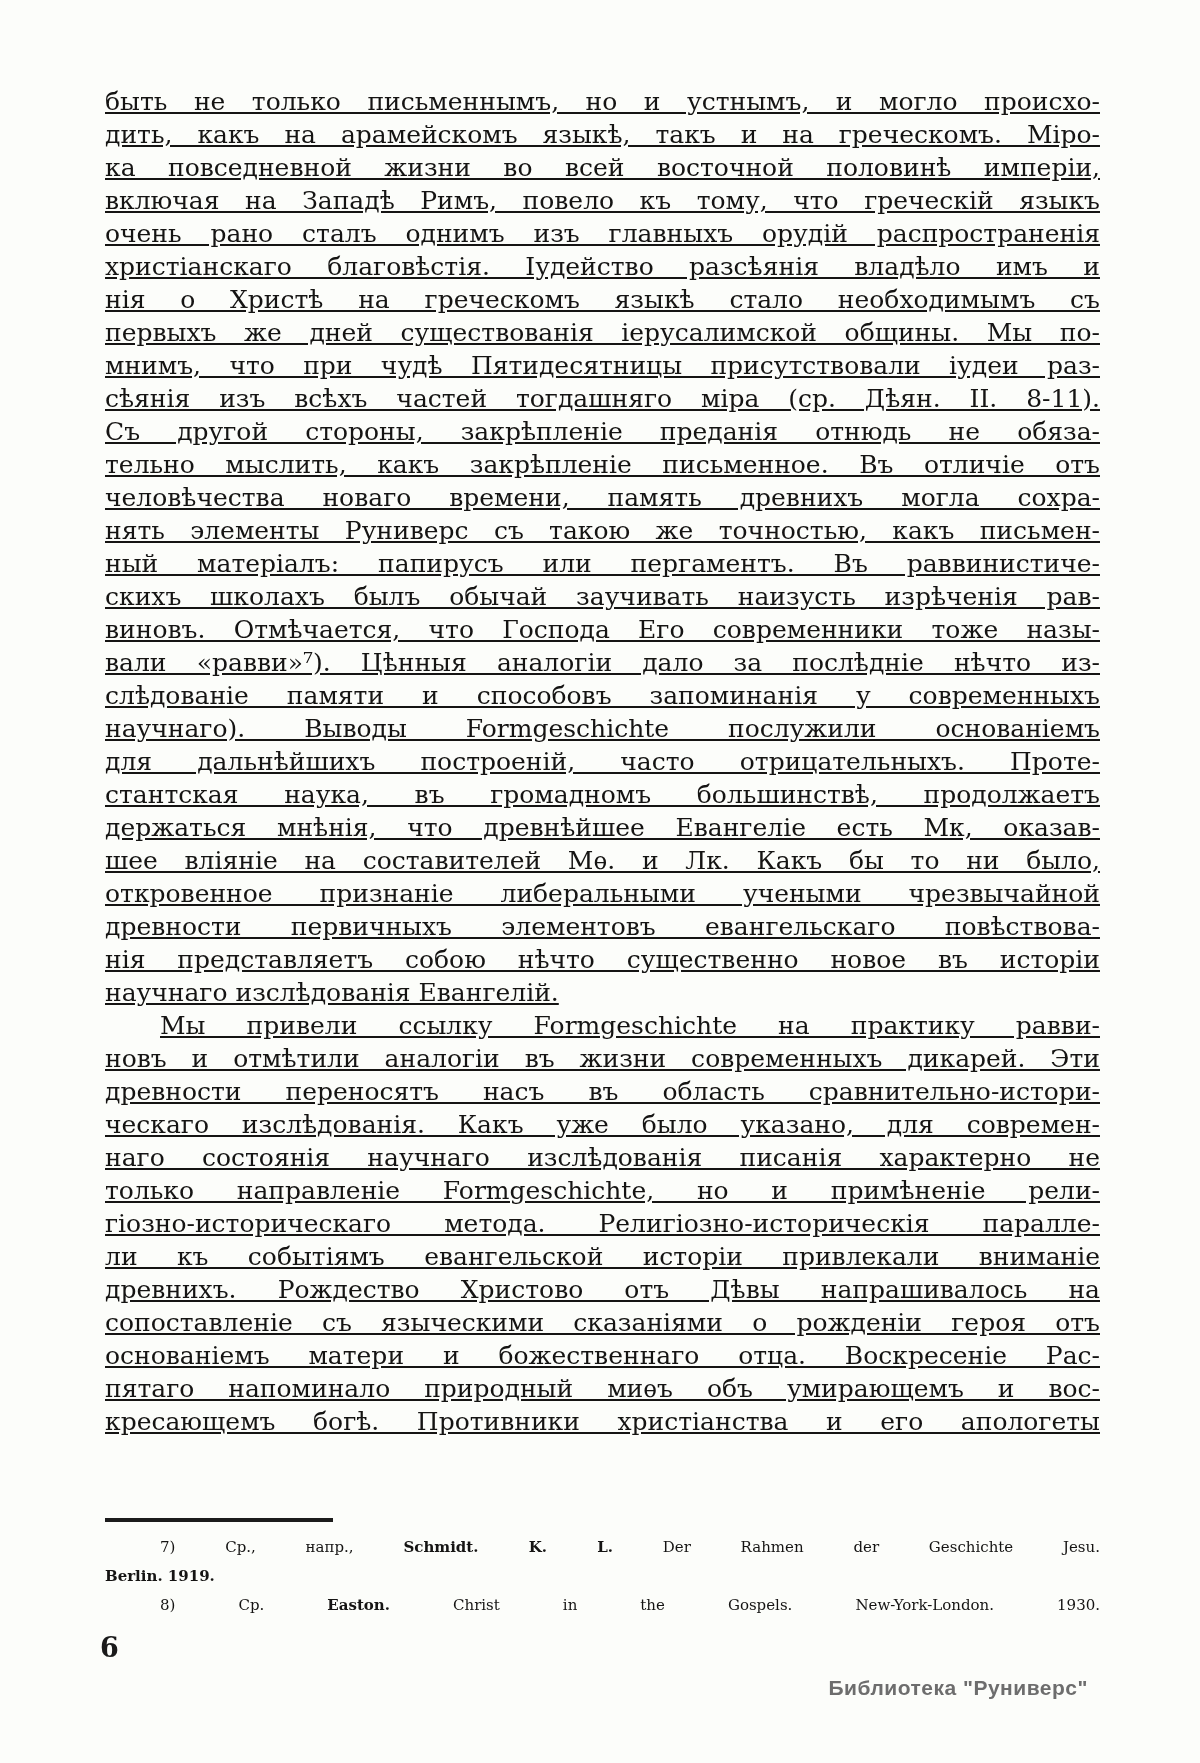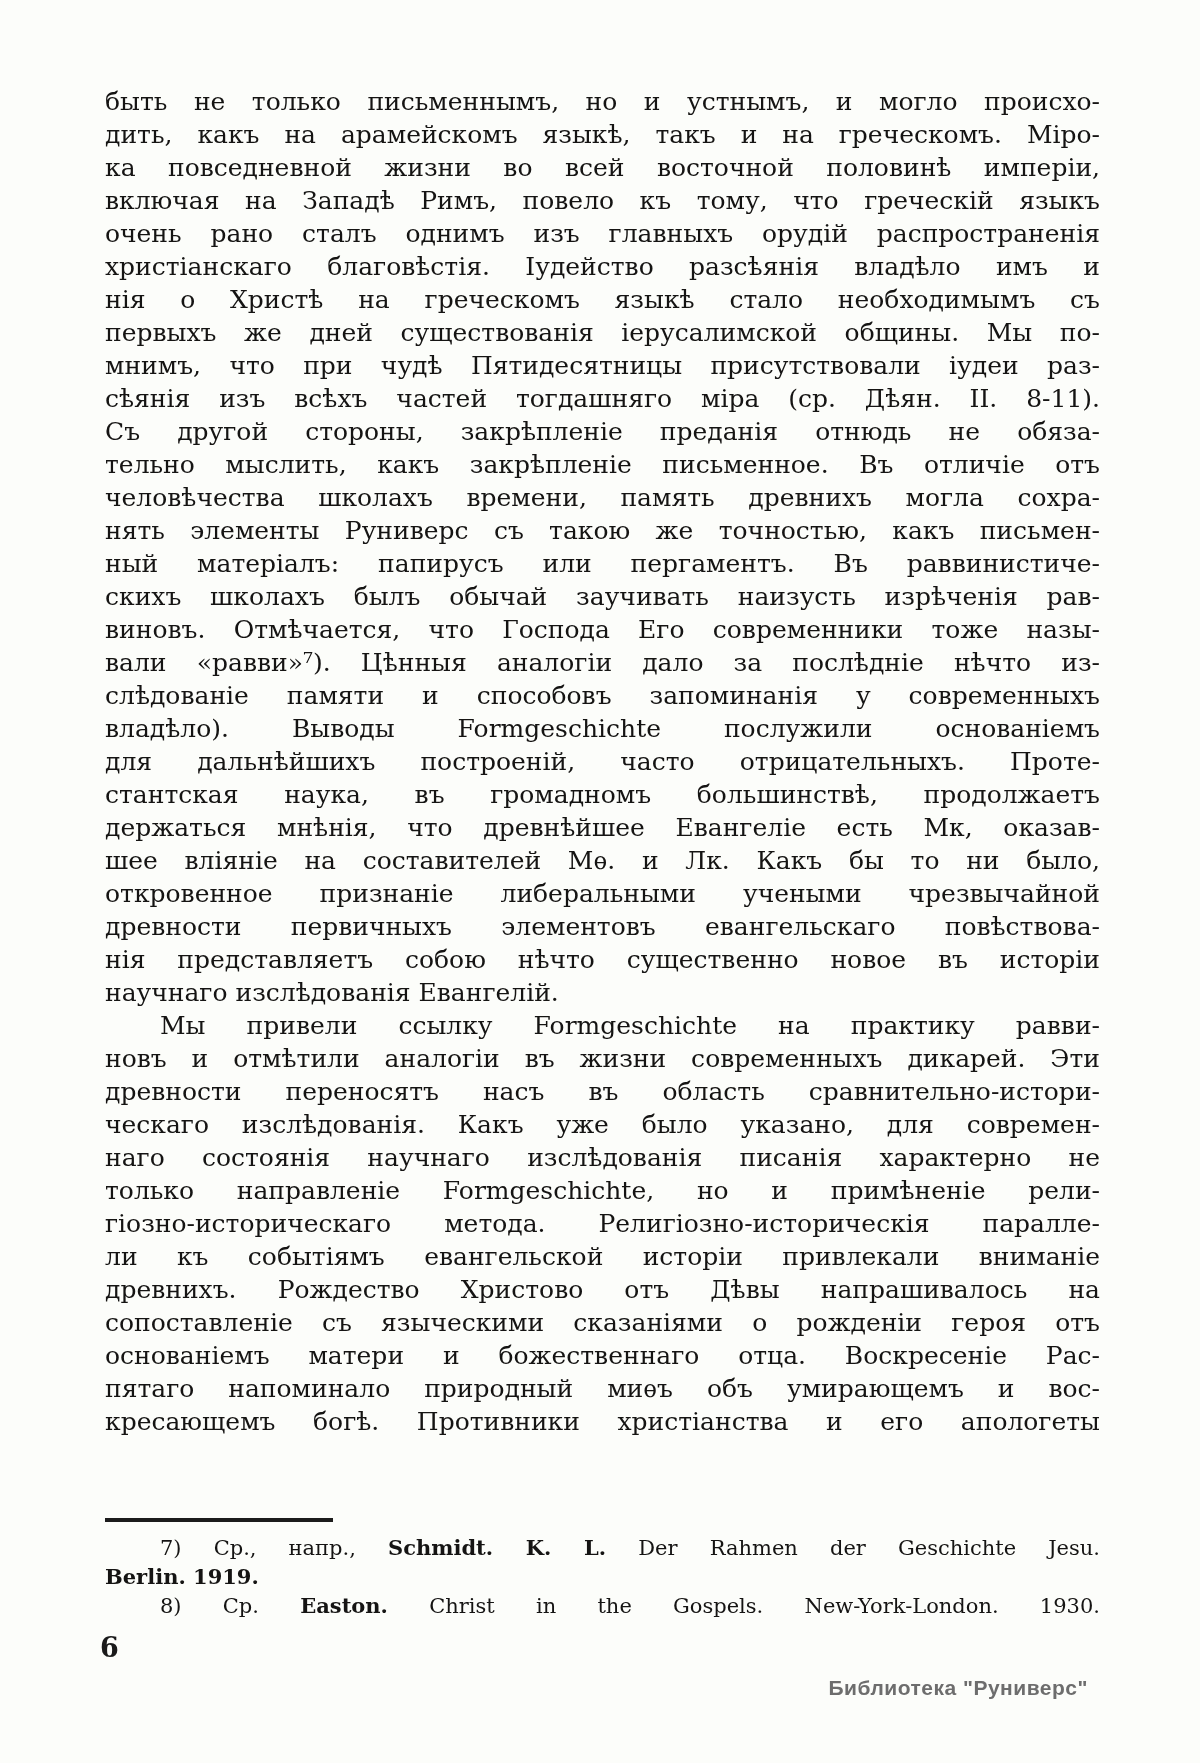--- a/index.html
+++ b/index.html
@@ -9,21 +9,21 @@
     position: relative;
     font-family: "DejaVu Serif", serif;
     color: #151413;
     overflow: hidden;
   }
   .text-block {
     position: absolute;
     left: 105px; top: 85px;
     width: 995px;
   }
-  .para { margin: 0; }
+  .para { margin: 0; text-decoration: underline; }
   .line {
     font-size: 25px;
     line-height: 33px;
     height: 33px;
     white-space: normal;
     text-align: justify;
     text-align-last: justify;
     overflow: hidden;
   }
   .line.last {
@@ -36,21 +36,21 @@
     left: 105px; top: 1518px;
     width: 228px; height: 4px;
     background: #1c1c1c;
   }
   .footnotes {
     position: absolute;
     left: 105px; top: 1533px;
     width: 995px;
   }
   .fnline {
-    font-size: 21px;
+    font-size: 15px;
     line-height: 29px;
     height: 29px;
     text-align: left;
     text-align-last: left;
     overflow: hidden;
   }
   .fnline.fjust { text-align: justify; text-align-last: justify; }
   .fnline.indent { text-indent: 55px; }
   .fnline .b { font-weight: bold; }
   .page-number {
@@ -80,28 +80,28 @@
       <div class="line">ка повседневной жизни во всей восточной половинѣ имперіи,</div>
       <div class="line">включая на Западѣ Римъ, повело къ тому, что греческій языкъ</div>
       <div class="line">очень рано сталъ однимъ изъ главныхъ орудій распространенія</div>
       <div class="line">христіанскаго благовѣстія. Іудейство разсѣянія владѣло имъ и</div>
       <div class="line">нія о Христѣ на греческомъ языкѣ стало необходимымъ съ</div>
       <div class="line">первыхъ же дней существованія іерусалимской общины. Мы по-</div>
       <div class="line">мнимъ, что при чудѣ Пятидесятницы присутствовали іудеи раз-</div>
       <div class="line">сѣянія изъ всѣхъ частей тогдашняго міра (ср. Дѣян. II. 8-11).</div>
       <div class="line">Съ другой стороны, закрѣпленіе преданія отнюдь не обяза-</div>
       <div class="line">тельно мыслить, какъ закрѣпленіе письменное. Въ отличіе отъ</div>
-      <div class="line">человѣчества школахъ времени, память древнихъ могла сохра-</div>
+      <div class="line">человѣчества новаго времени, память древнихъ могла сохра-</div>
       <div class="line">нять элементы Руниверс съ такою же точностью, какъ письмен-</div>
       <div class="line">ный матеріалъ: папирусъ или пергаментъ. Въ раввинистиче-</div>
       <div class="line">скихъ школахъ былъ обычай заучивать наизусть изрѣченія рав-</div>
       <div class="line">виновъ. Отмѣчается, что Господа Его современники тоже назы-</div>
       <div class="line">вали «равви»⁷). Цѣнныя аналогіи дало за послѣдніе нѣчто из-</div>
       <div class="line">слѣдованіе памяти и способовъ запоминанія у современныхъ</div>
-      <div class="line">владѣло). Выводы Formgeschichte послужили основаніемъ</div>
+      <div class="line">научнаго). Выводы Formgeschichte послужили основаніемъ</div>
       <div class="line">для дальнѣйшихъ построеній, часто отрицательныхъ. Проте-</div>
       <div class="line">стантская наука, въ громадномъ большинствѣ, продолжаетъ</div>
       <div class="line">держаться мнѣнія, что древнѣйшее Евангеліе есть Мк, оказав-</div>
       <div class="line">шее вліяніе на составителей Мѳ. и Лк. Какъ бы то ни было,</div>
       <div class="line">откровенное признаніе либеральными учеными чрезвычайной</div>
       <div class="line">древности первичныхъ элементовъ евангельскаго повѣствова-</div>
       <div class="line">нія представляетъ собою нѣчто существенно новое въ исторіи</div>
       <div class="line last">научнаго изслѣдованія Евангелій.</div>
     </div>
     <div class="para">

